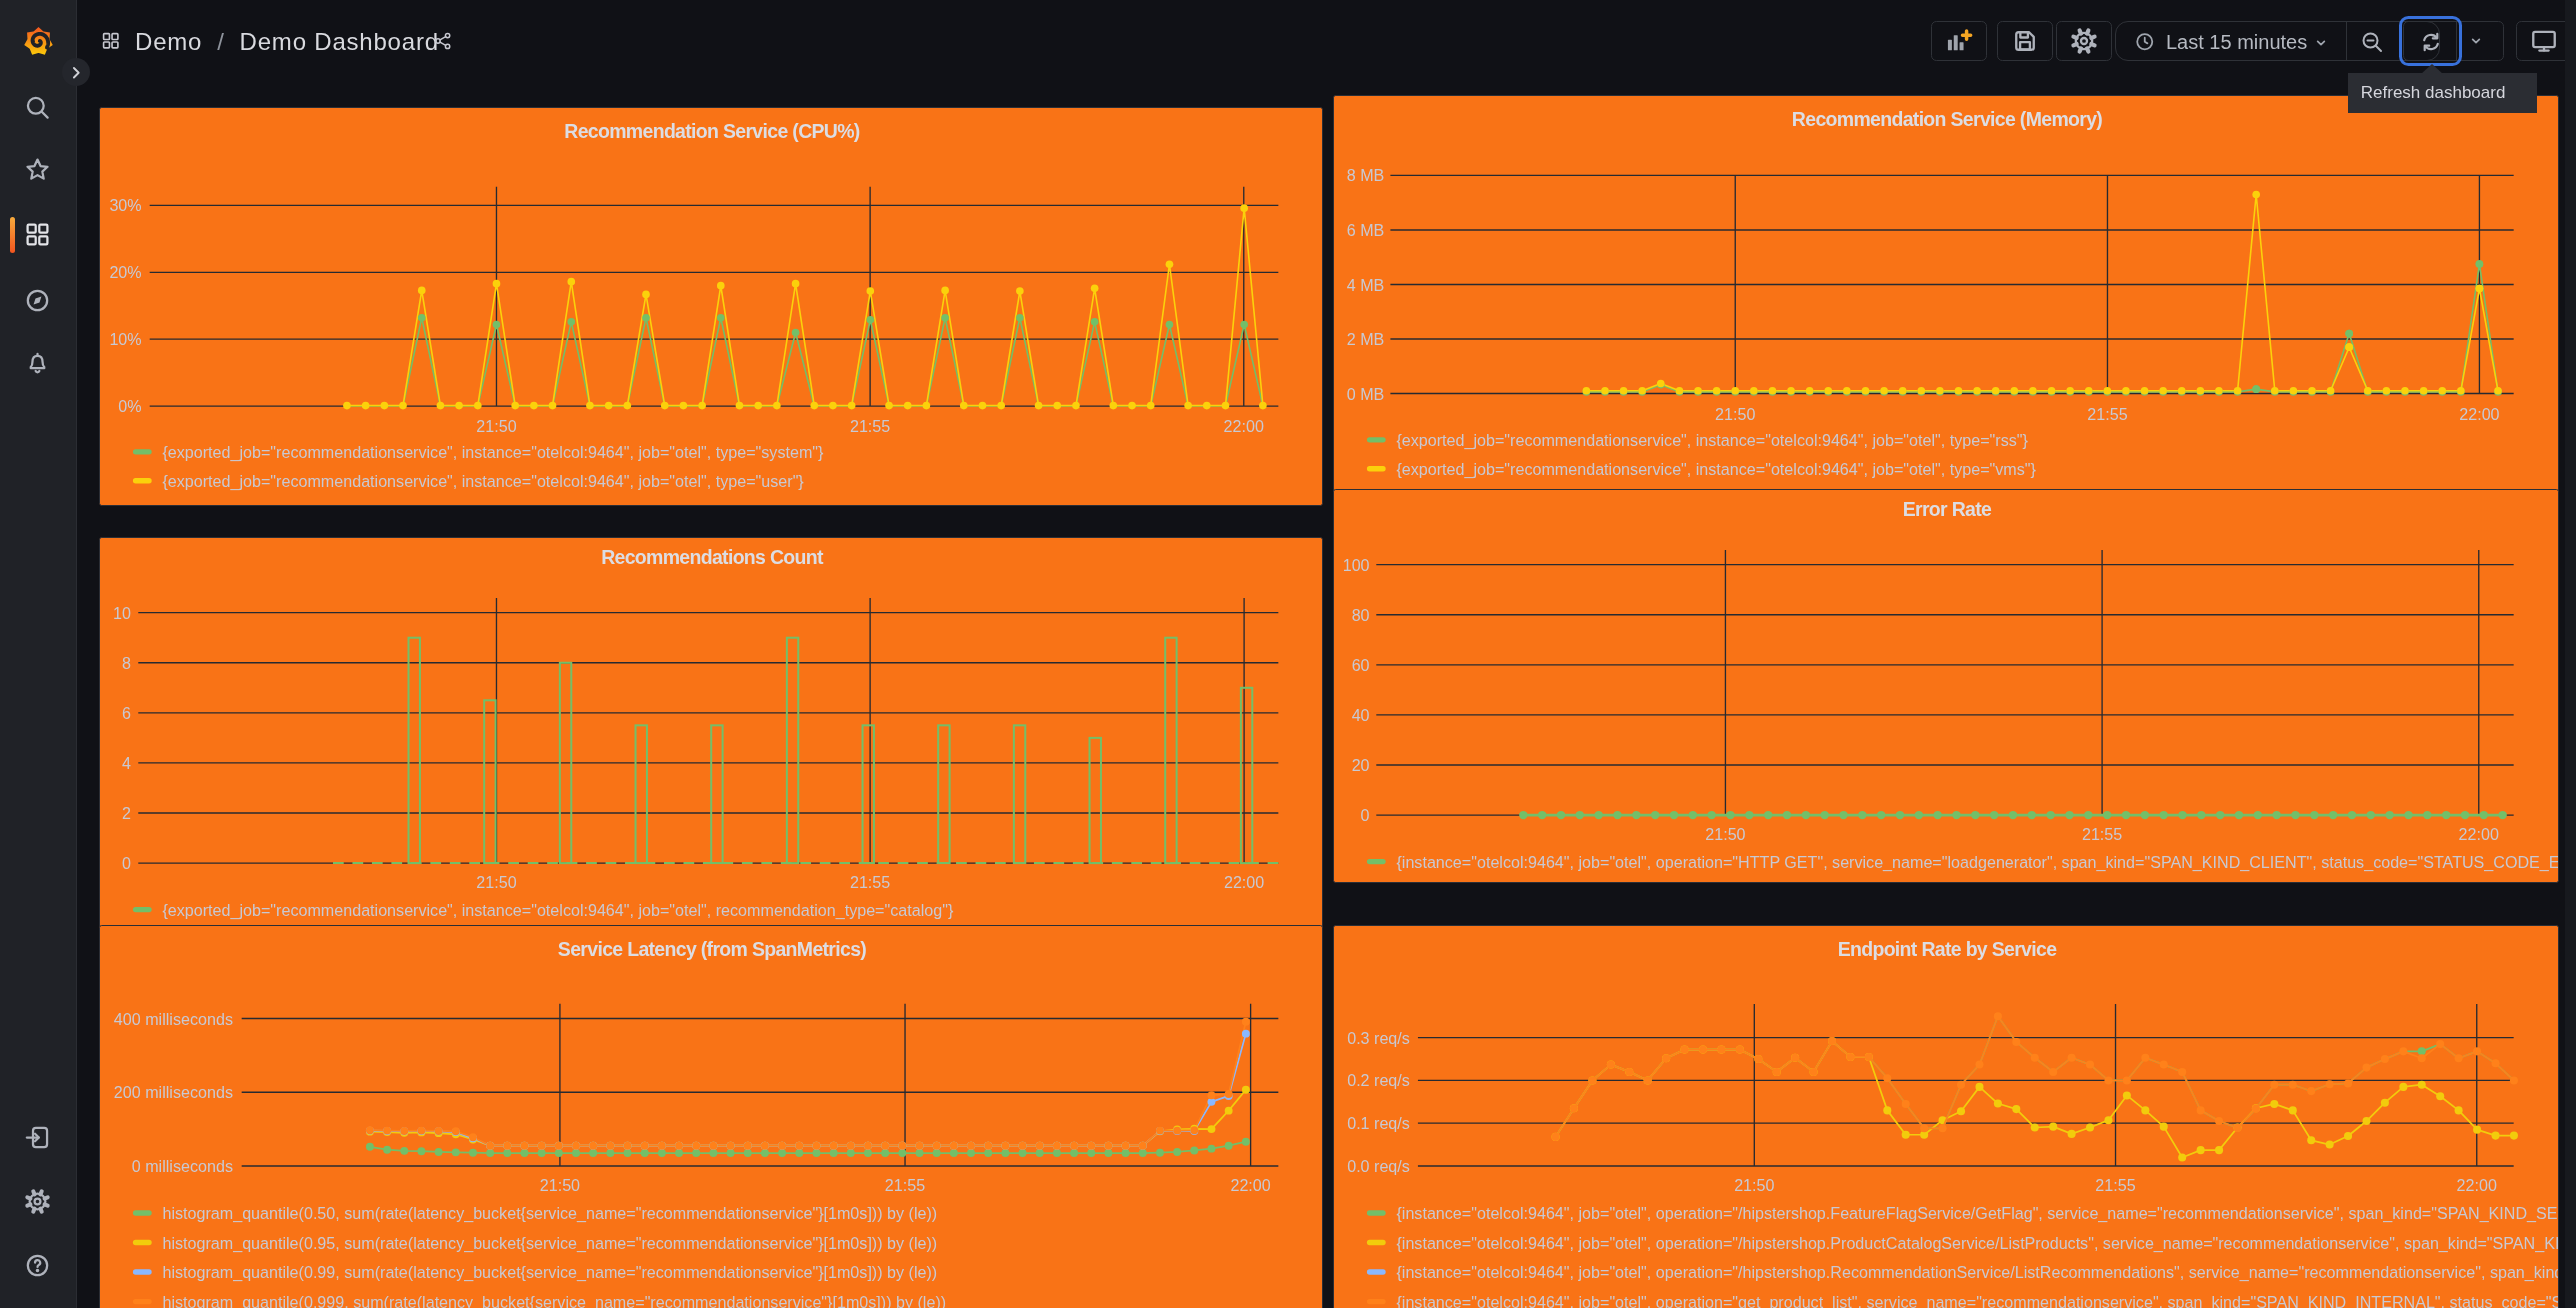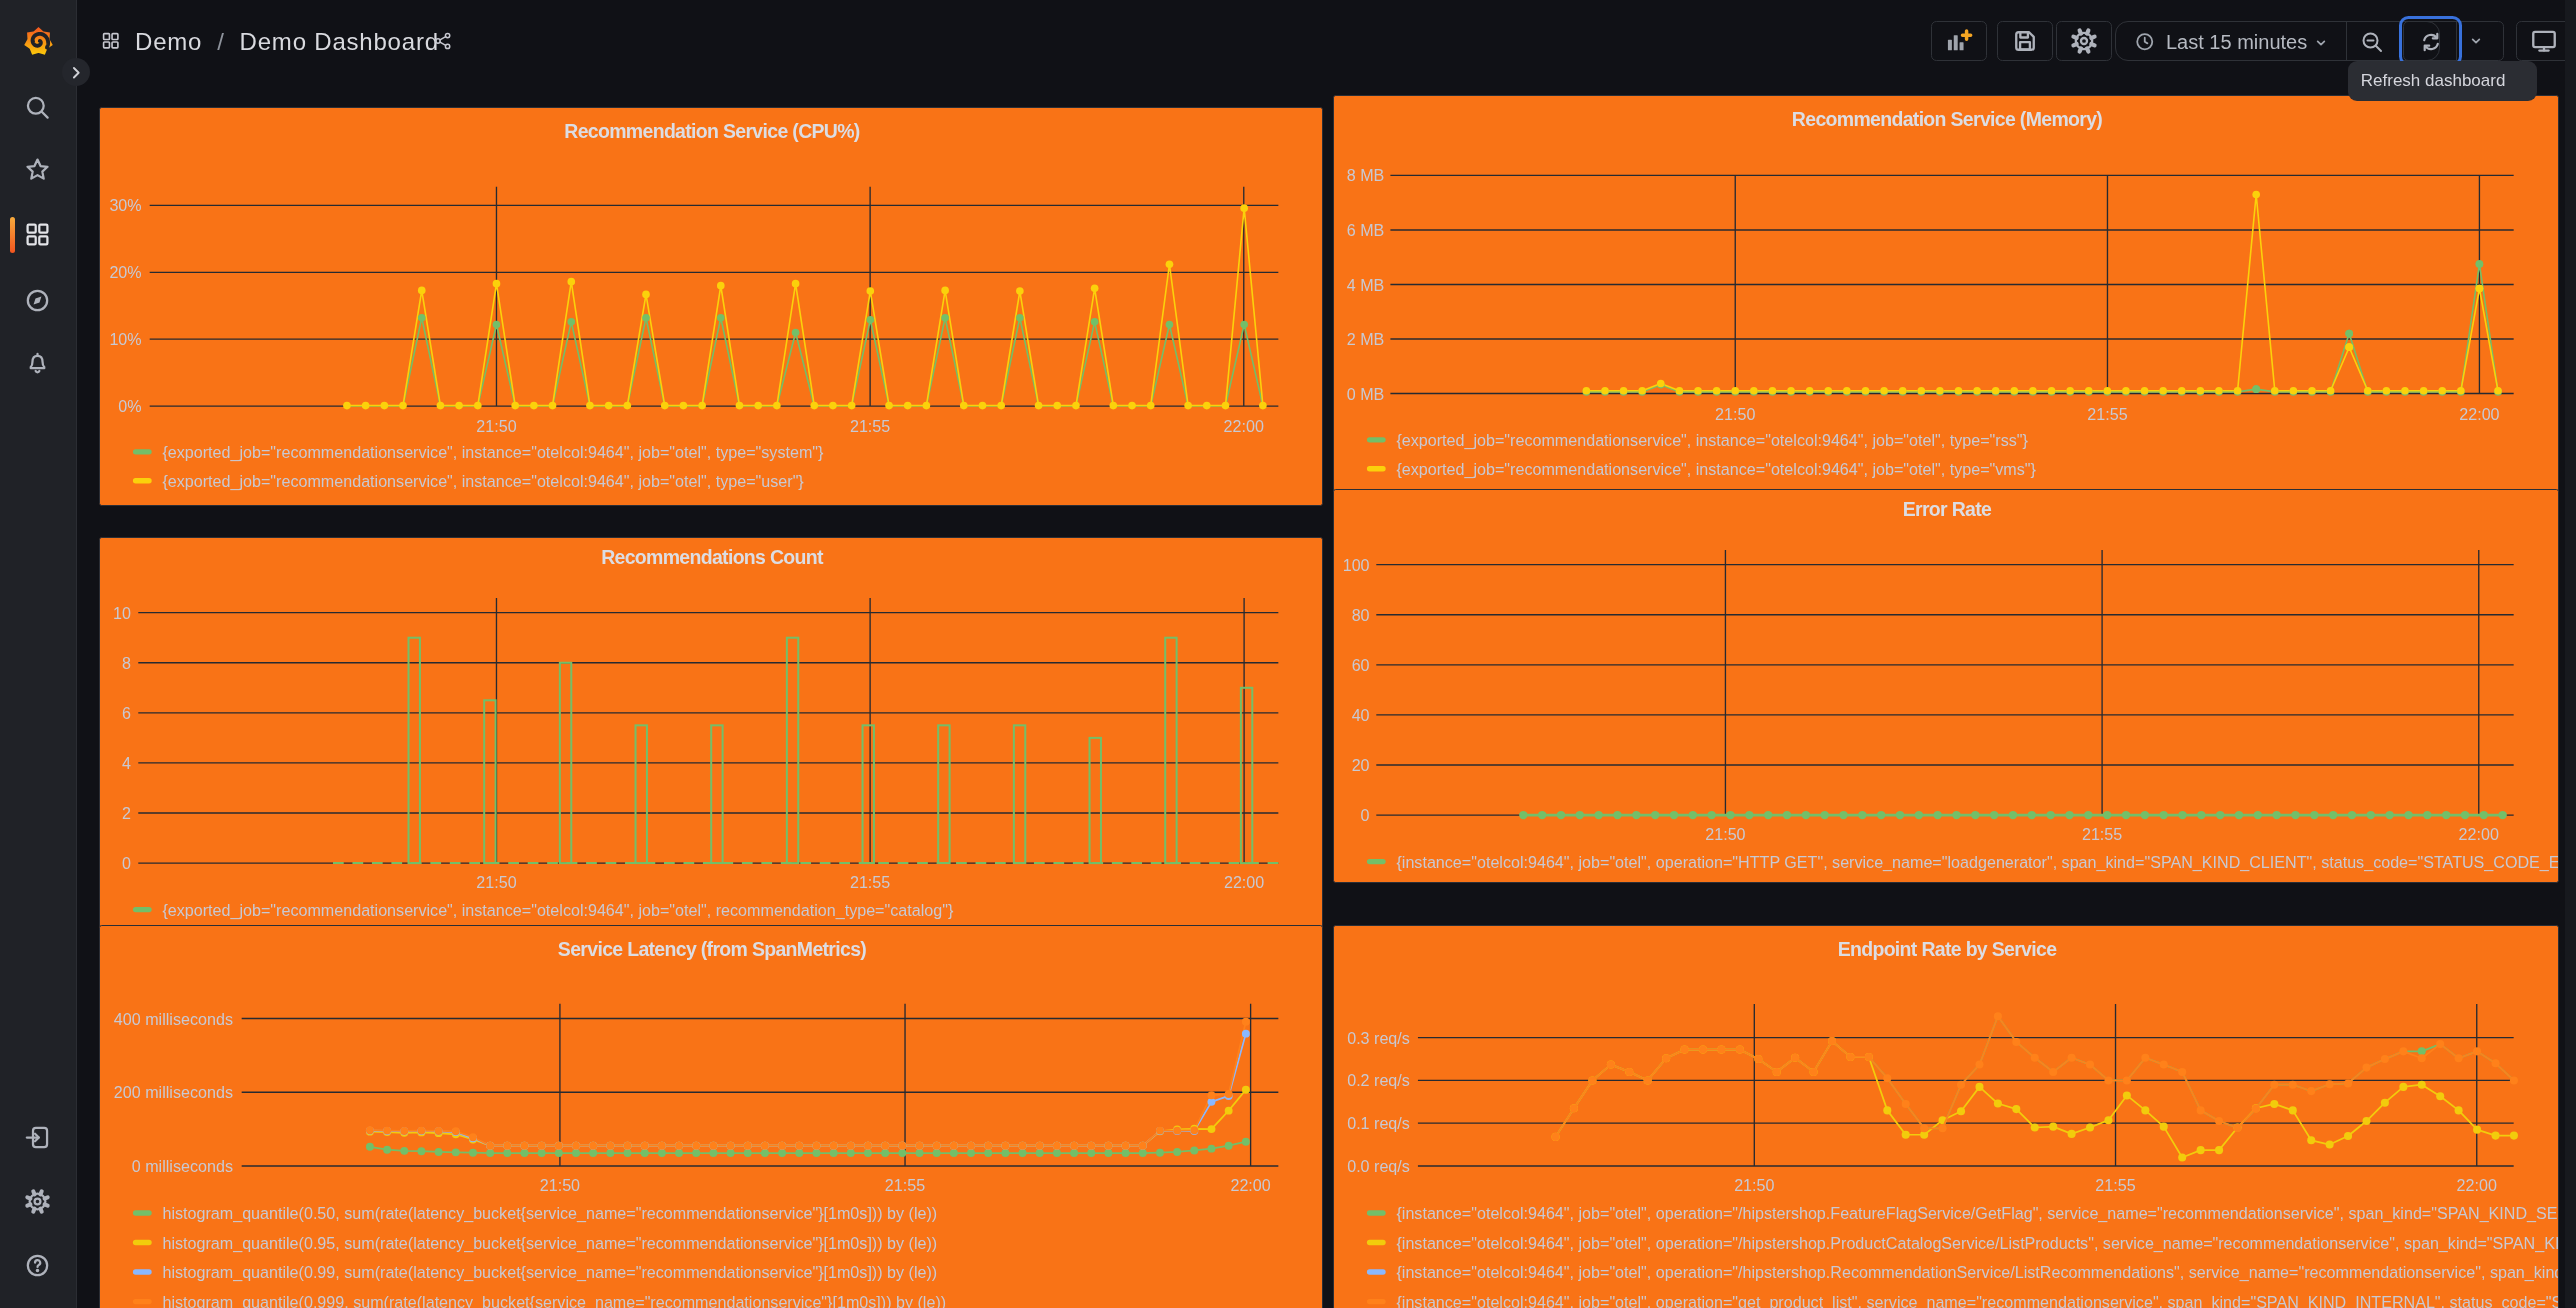--- a/index.html
+++ b/index.html
@@ -851,14 +851,14 @@
   </div>
 <div style="position:absolute;left:2399px;top:16px;width:63px;height:50px;border:3.4px solid #3871dc;border-radius:9.4px;box-sizing:border-box"></div>
 <div style="position:absolute;left:2516px;top:21px;width:56px;height:40px;border:1.3px solid #2f3238;border-radius:5.4px;box-sizing:border-box;">
     <svg style="position:absolute;left:12.8px;top:5.4px" width="28" height="28" viewBox="0 0 24 24" fill="none" stroke="#aeb2bb" stroke-width="2" stroke-linecap="round" stroke-linejoin="round">
       <rect x="2.8" y="4.2" width="18.4" height="13" rx="1.5"></rect>
       <line x1="12" y1="17.2" x2="12" y2="20"></line>
       <line x1="8" y1="20.2" x2="16" y2="20.2"></line>
     </svg>
   </div>
 <div style="position:absolute;left:2421px;top:64px;width:0;height:0;border-left:11.4px solid transparent;border-right:11.4px solid transparent;border-bottom:10px solid #2b2d33"></div>
-<div style="position:absolute;left:2348px;top:61px;width:189px;height:40px;background:#2b2d33;border-radius:9px;color:#d5d6dd;font-size:17px;line-height:40px;padding-left:12.8px;box-sizing:border-box;text-align:left">Refresh dashboard</div>
+<div style="position:absolute;left:2348px;top:73px;width:189px;height:40px;background:#2b2d33;border-radius:0;color:#d5d6dd;font-size:17px;line-height:40px;padding-left:12.8px;box-sizing:border-box;text-align:left">Refresh dashboard</div>
 <div style="position:absolute;left:2565px;top:0;width:10.7px;height:1308px;background:#17191e"></div>
 
 </body></html>

